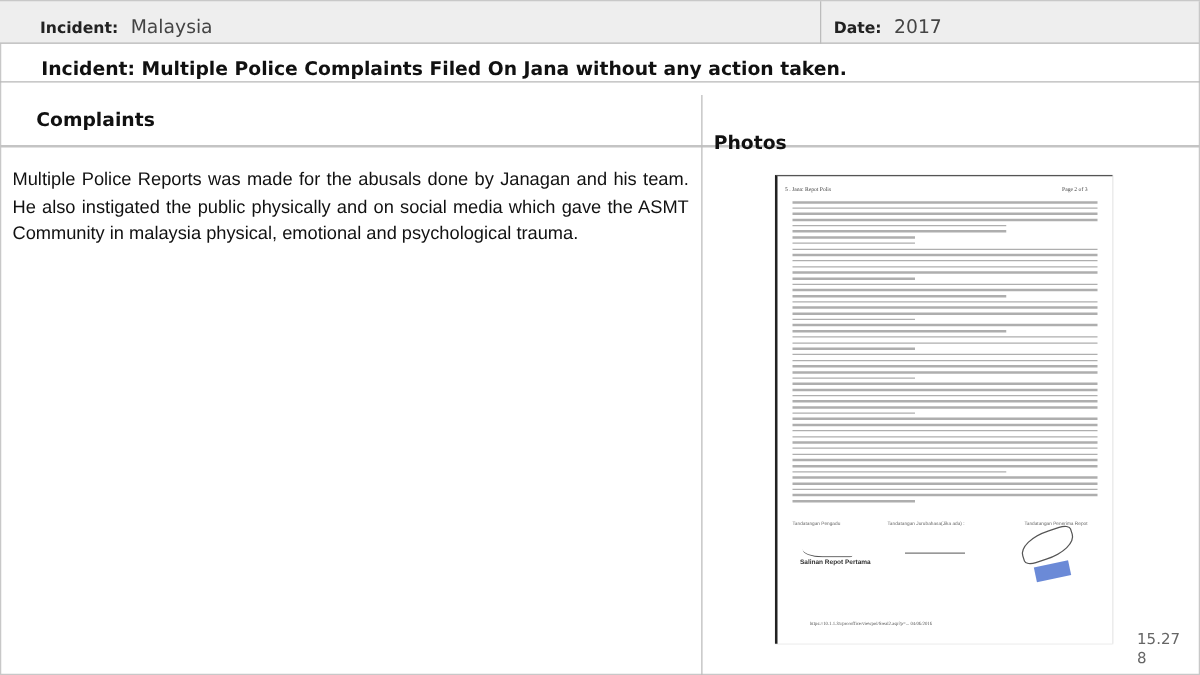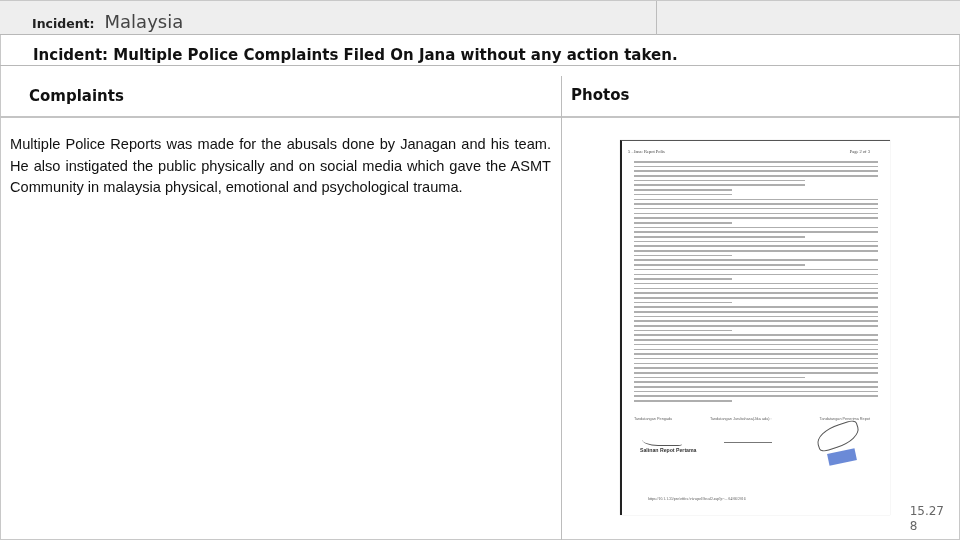--- a/index.html
+++ b/index.html
@@ -12,35 +12,35 @@
     border-left: 1px solid #c8c8c8; border-right: 1px solid #c8c8c8; border-bottom: 2px solid #c8c8c8;
   }
   .row { position: absolute; left: 0; width: 960px; box-sizing: border-box; }
   .row-top {
     top: 0; height: 35px; background: #eeeeee;
     border-top: 1px solid #c8c8c8; border-bottom: 1px solid #b8b8b8;
   }
   .cell-loc { position: absolute; left: 0; top: 0; width: 656px; height: 34px; border-right: 1px solid #bcbcbc; }
   .cell-date { position: absolute; left: 657px; top: 0; width: 302px; height: 34px; border-right: 1px solid #c8c8c8; }
   .lbl { font-weight: bold; font-size: 12.5px; color: #222; }
-  .val { font-size: 18px; color: #444; margin-left: 10px; }
+  .val { font-size: 15px; color: #444; margin-left: 10px; }
   .cell-loc .txt { position: absolute; left: 32px; top: 10px; }
   .cell-date .txt { position: absolute; left: 10px; top: 10px; }
 
   .row-incident {
     top: 35px; height: 31px; border-bottom: 1px solid #b8b8b8;
   }
   .row-incident .txt {
     position: absolute; left: 33px; top: 11px;
     font-weight: bold; font-size: 15px; color: #111;
   }
 
   .row-head { top: 76px; height: 42px; border-bottom: 2px solid #c4c4c4; }
   .head-desc { position: absolute; left: 29px; top: 11px; font-weight: bold; font-size: 15px; }
-  .head-photos { position: absolute; left: 571px; top: 10px; font-weight: bold; font-size: 15px; }
+  .head-photos { position: absolute; left: 571px; top: 29px; font-weight: bold; font-size: 15px; }
 
   .vdivider { position: absolute; left: 561px; top: 76px; width: 1px; height: 464px; background: #bcbcbc; }
 
   .desc-body {
     position: absolute; left: 10px; top: 134px; width: 541px;
     font-family: "Liberation Sans", sans-serif; font-size: 14.6px; line-height: 21.5px;
     text-align: justify; color: #111;
   }
 
   .photo {
@@ -72,20 +72,25 @@
 </style>
 </head>
 <body>
 
 <div class="frame"></div>
 
 <div class="row row-top">
   <div class="cell-loc">
     <div class="txt">
       <span class="lbl">Incident:</span><span class="val">Malaysia</span>
+    </div>
+  </div>
+  <div class="cell-date">
+    <div class="txt">
+      <span class="lbl">Date:</span><span class="val">2017</span>
     </div>
   </div>
 </div>
 
 <div class="row row-incident">
   <div class="txt">Incident: Multiple Police Complaints Filed On Jana without any action taken.</div>
 </div>
 
 <div class="row row-head">
   <div class="head-desc">Complaints</div>

